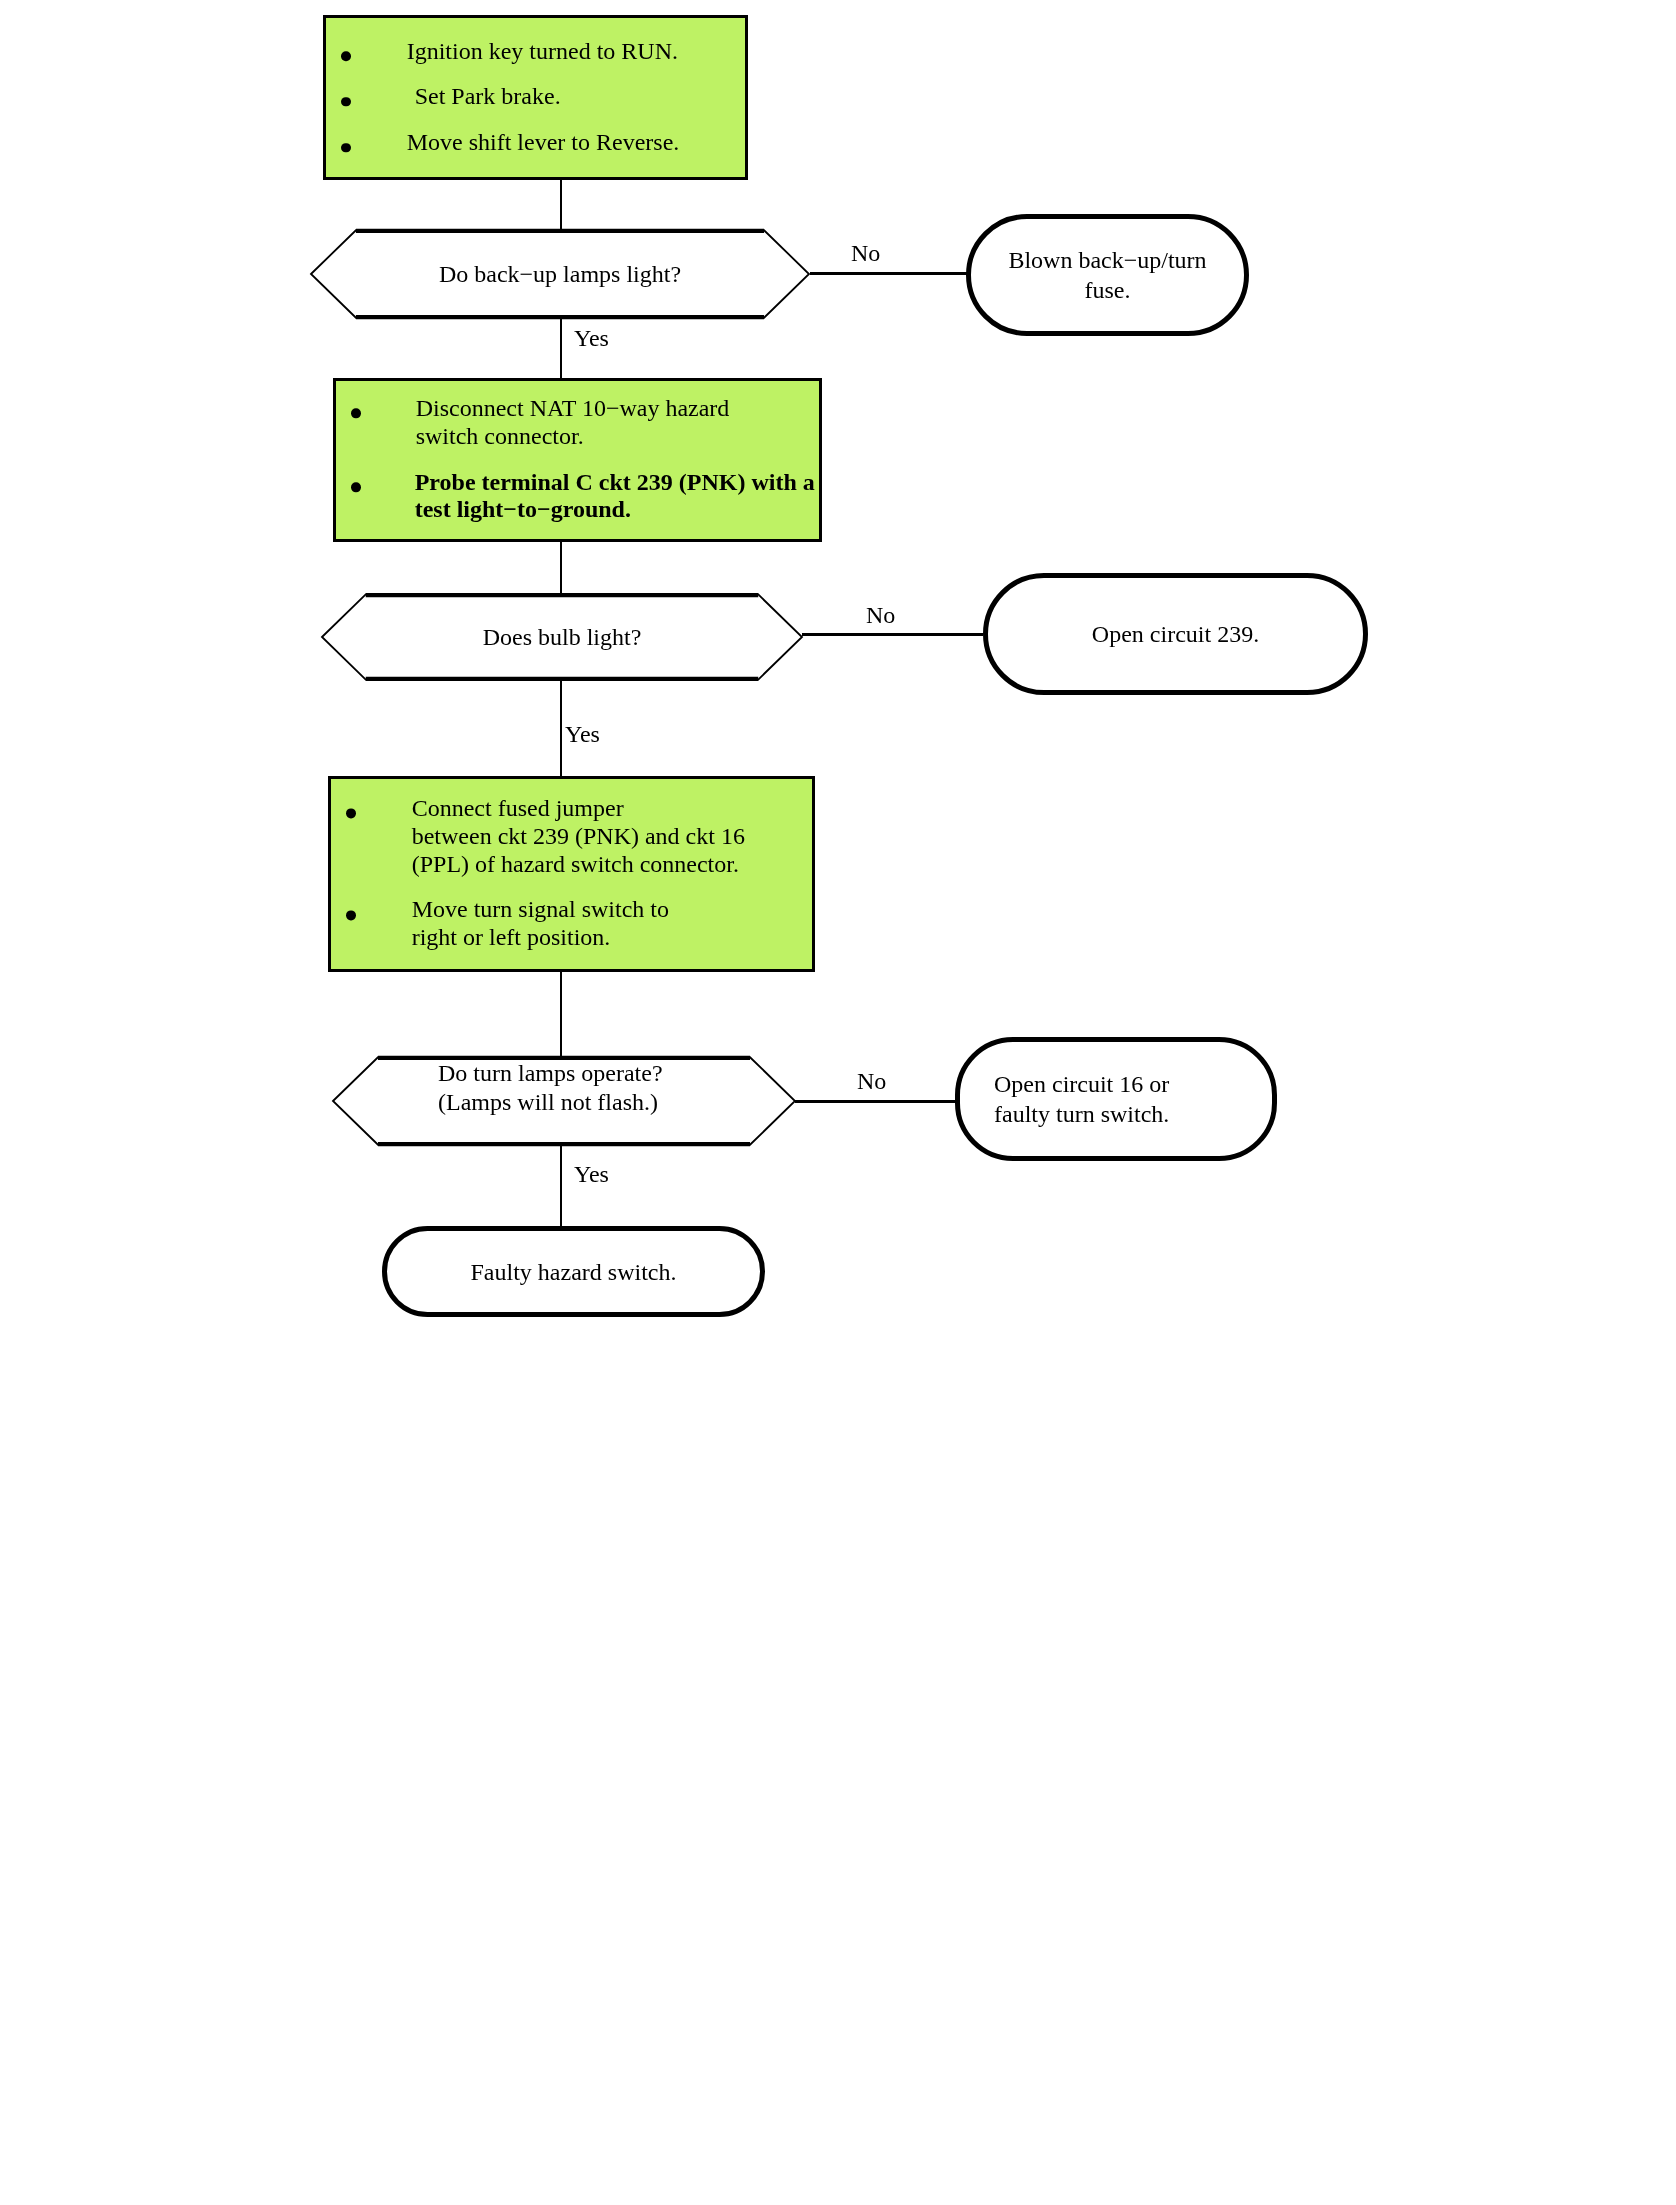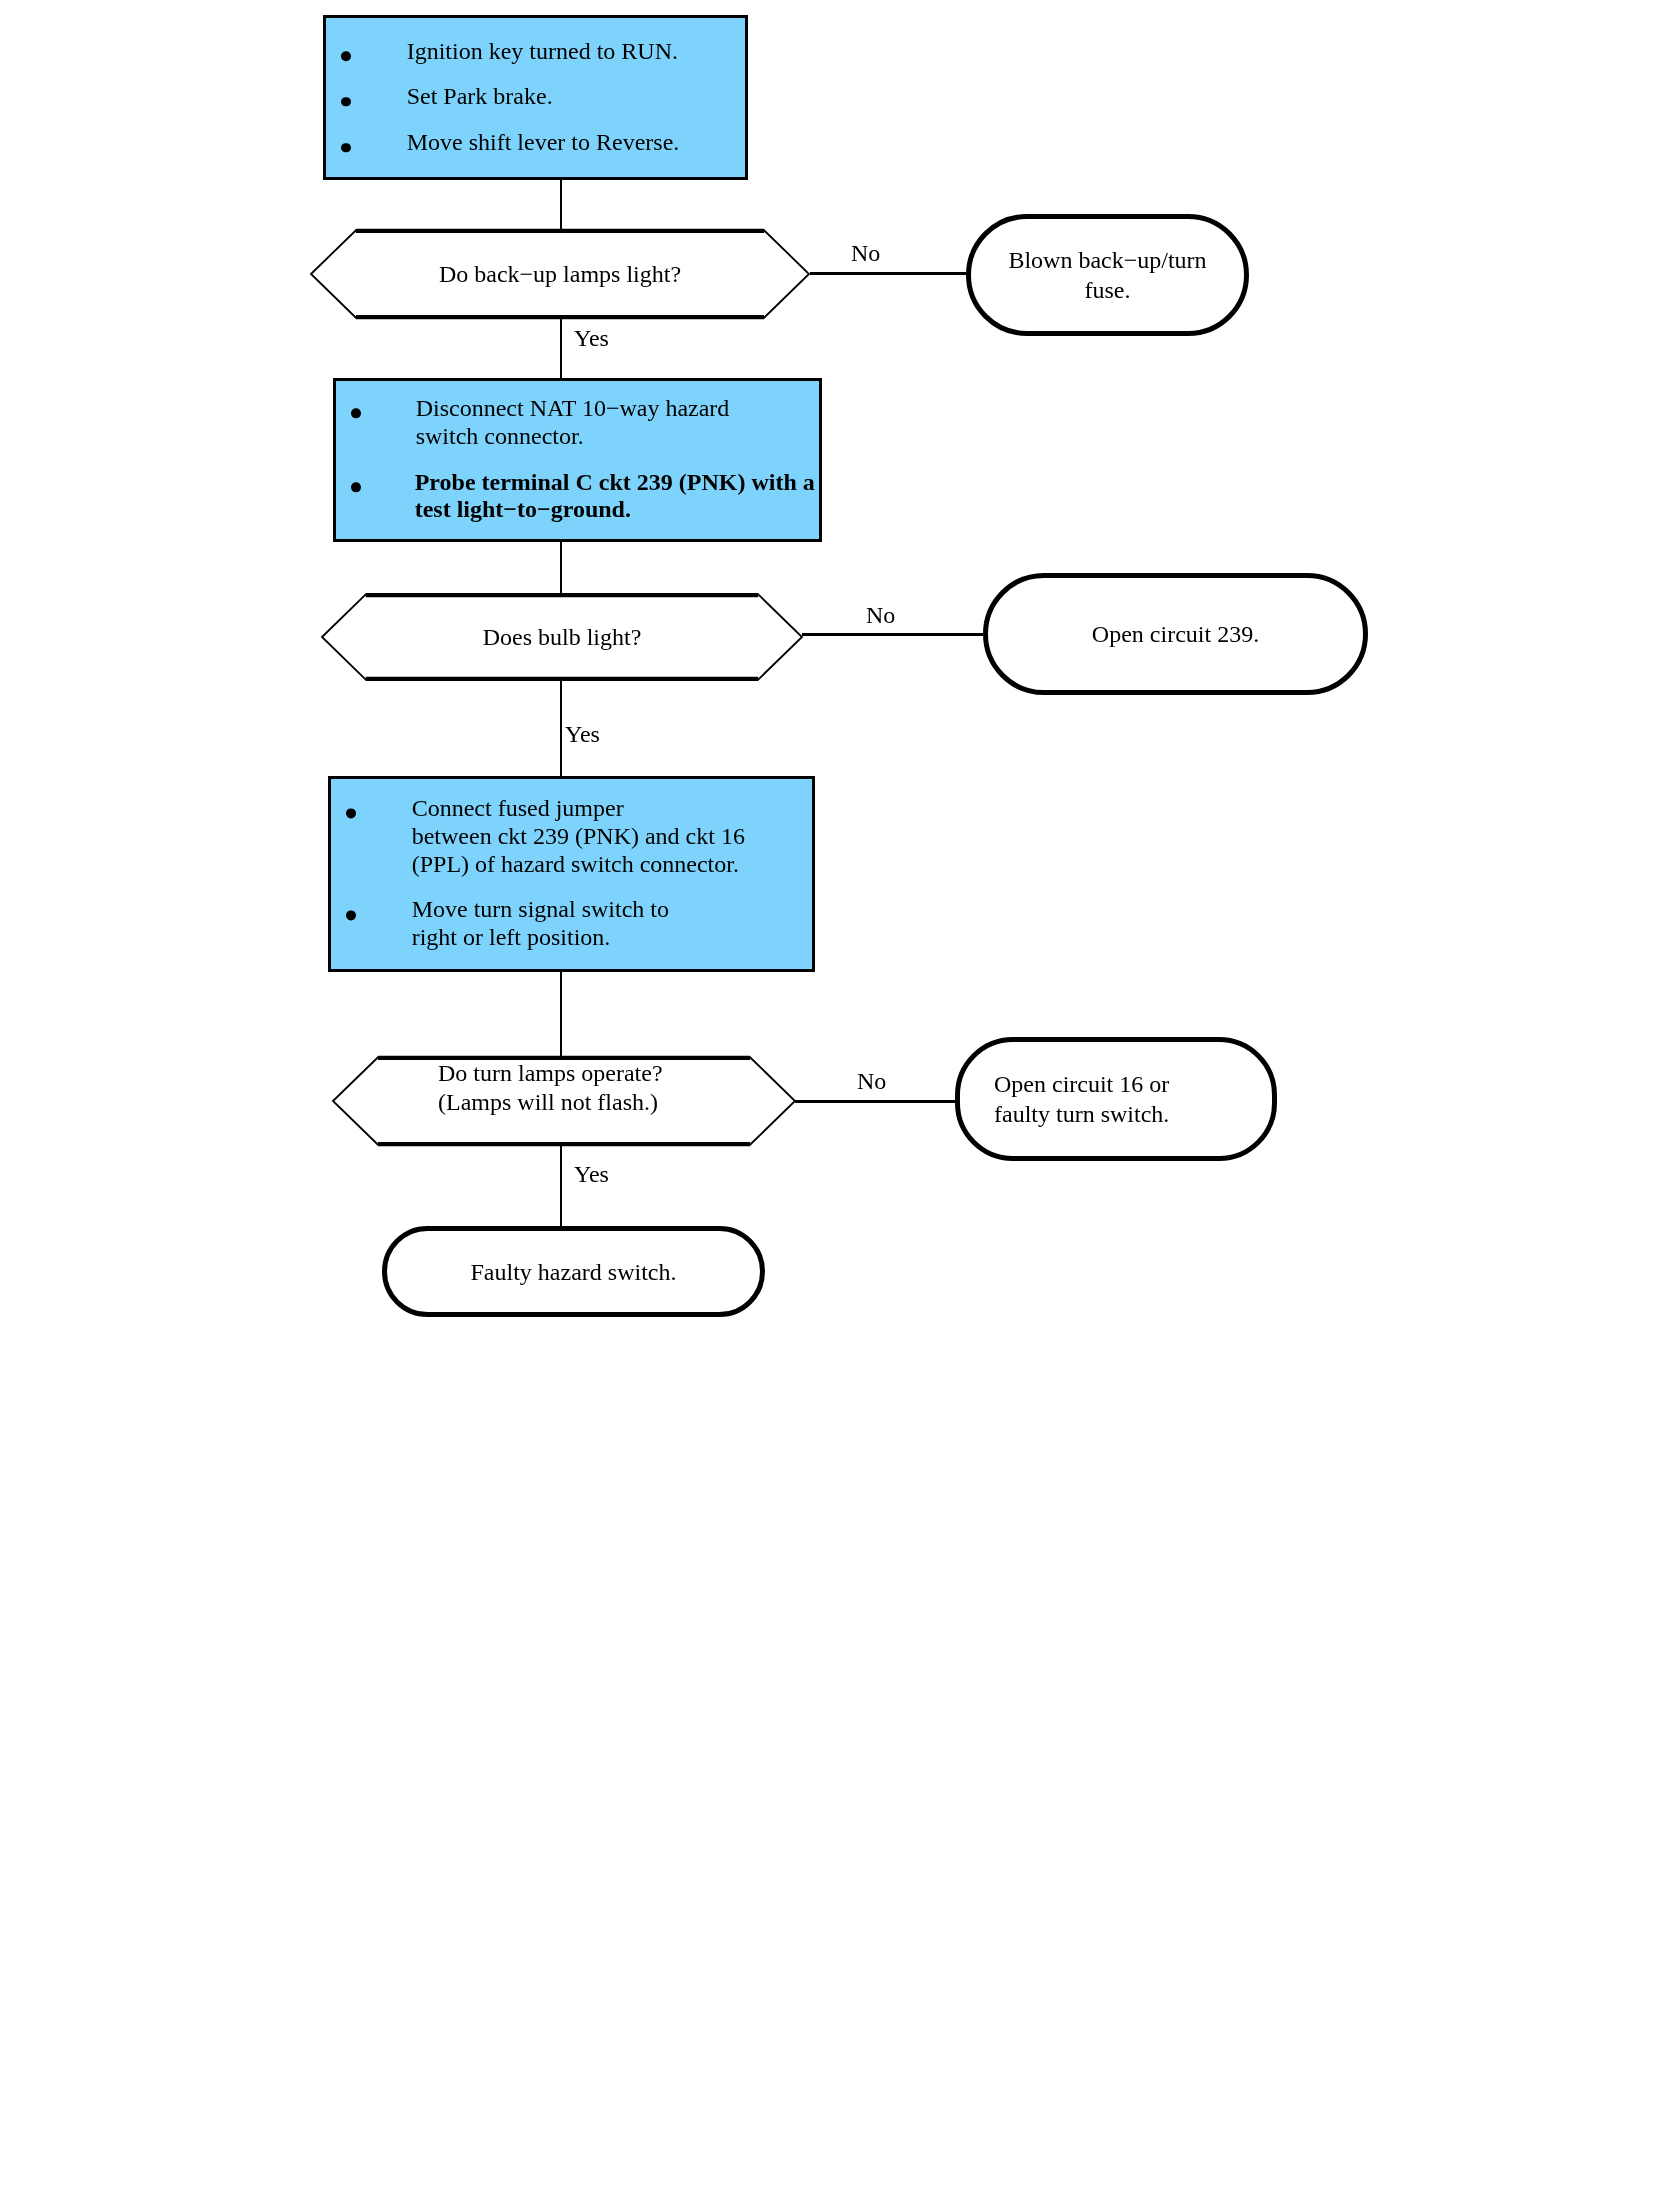--- a/index.html
+++ b/index.html
@@ -11,21 +11,21 @@
     -webkit-font-smoothing:antialiased;
   }
   #sheet{position:absolute;inset:0;}
 
   
   .node{position:absolute;box-sizing:border-box;}
 
   
   .proc{
     border:3px solid #000;
-    background:#7dd3fc;
+    background:#bef264;
     display:block;
   }
   .proc .bullets{
     list-style:none;margin:0;padding:0;
     position:absolute;left:0;right:0;top:50%;
     transform:translateY(-50%);
   }
   .proc .bullet-row{
     display:flex;align-items:flex-start;
     margin:0 0 18px 0;
@@ -76,21 +76,21 @@
 <body>
 
 <div id="sheet">
 
   <div class="node proc" style="left:323px;top:15px;width:425px;height:165px;">
     <ul class="bullets" style="padding-left:0;">
       <li class="bullet-row" style="padding-left:15px;">
         <span class="dot"></span>
         <span class="btext" style="margin-left:56px;">Ignition key turned to RUN.</span>
       </li>
-      <li class="bullet-row" style="padding-left:15px;">
+      <li class="bullet-row" style="padding-left:15px;gap:8px;">
         <span class="dot"></span>
         <span class="btext" style="margin-left:56px;">Set Park brake.</span>
       </li>
       <li class="bullet-row" style="padding-left:15px;">
         <span class="dot"></span>
         <span class="btext" style="margin-left:56px;">Move shift lever to Reverse.</span>
       </li>
     </ul>
   </div>
 

